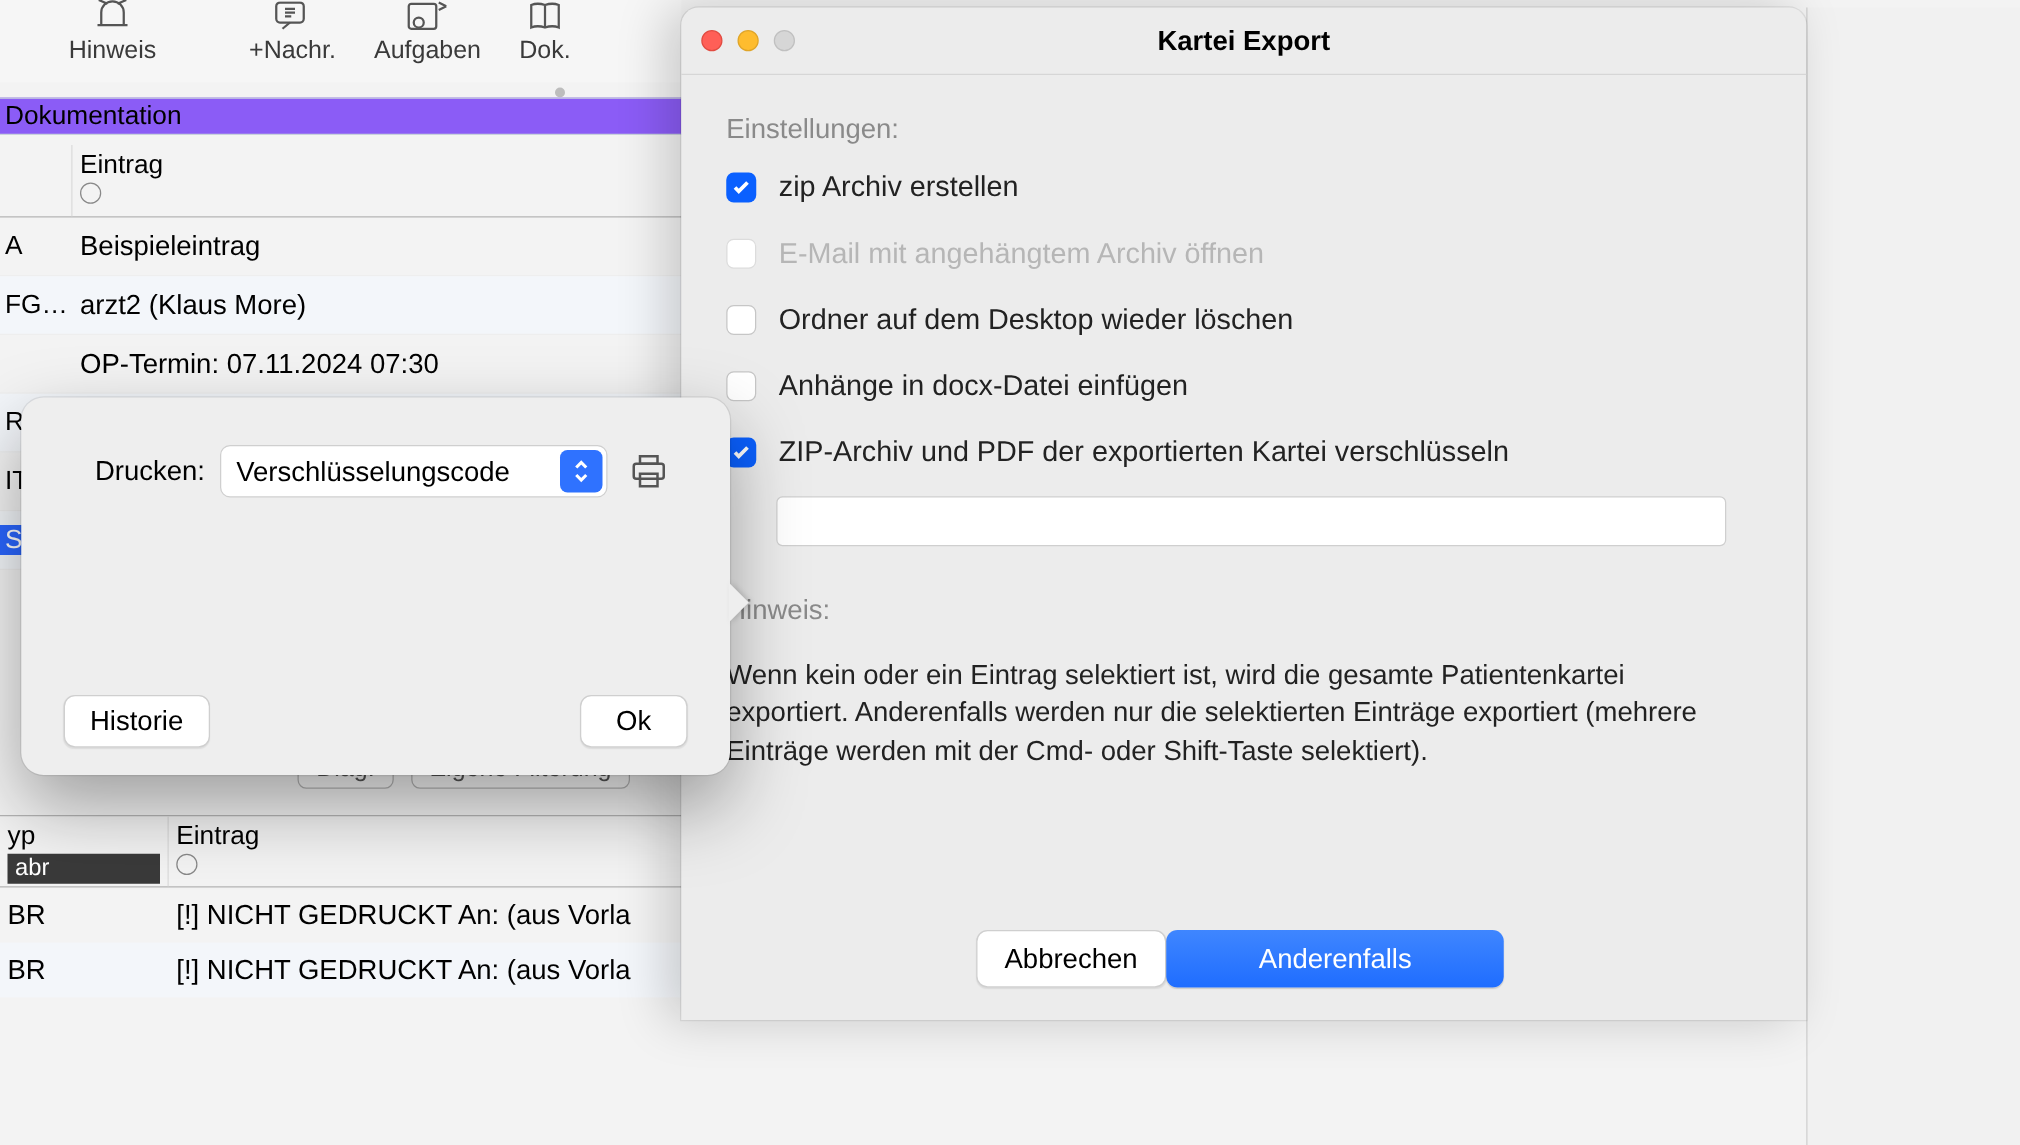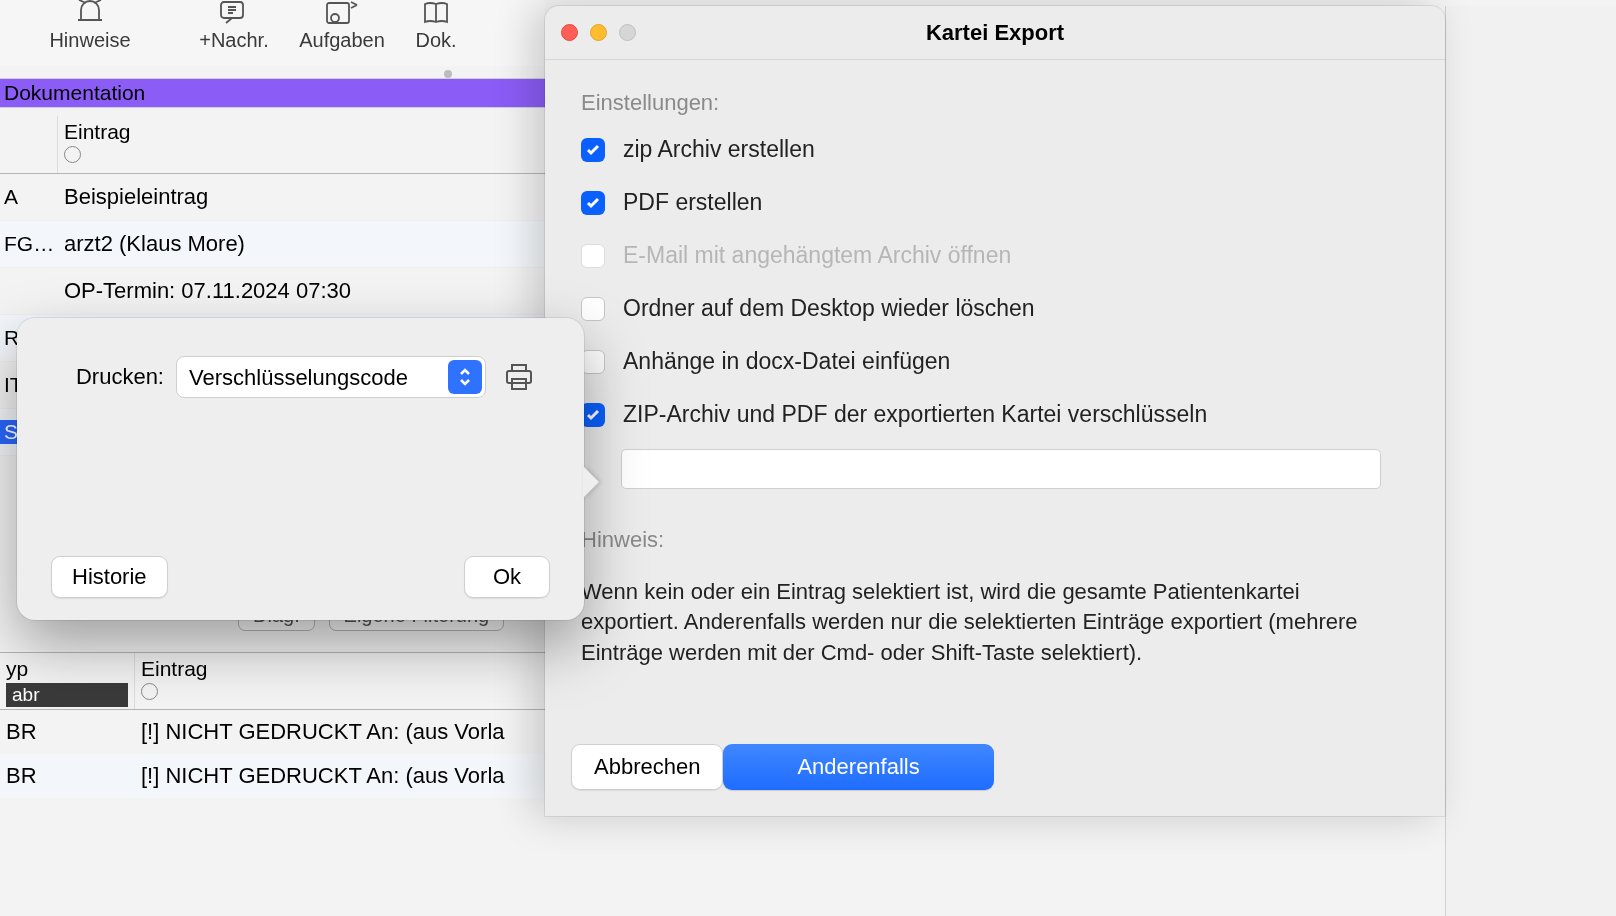--- a/index.html
+++ b/index.html
@@ -185,21 +185,21 @@
     .enc-input{
       width:760px; height:40px; border:1px solid #cfcfcf; border-radius:5px;
       background:#fff; margin-left:40px; margin-top:-6px; margin-bottom:18px;
       font-size:20px; padding:0 8px;
     }
 
     .hint-label{ color:#8a8a8a; font-size:22px; margin-top:20px; margin-bottom:24px; }
     .hint-text{ font-size:22px; line-height:1.4; padding-right:20px; }
 
     .export-buttons{
-      position:absolute; left:26px; right:32px; bottom:26px; display:flex; justify-content:flex-start; align-items:center;
+      position:absolute; left:26px; right:32px; bottom:26px; display:flex; justify-content:center; align-items:center;
     }
     .cancel-btn{
       background:#fff; border:1px solid #cfcfcf; border-radius:9px; padding:9px 22px; font-size:22px;
       box-shadow:0 1px 1px rgba(0,0,0,0.08);
     }
     .primary-btn{
       background:linear-gradient(#3f86ff,#1f6dff); color:#fff; border:none; border-radius:9px;
       padding:10px 74px; font-size:22px; font-weight:500;
       box-shadow:0 1px 1px rgba(0,0,0,0.15);
     }
@@ -216,21 +216,21 @@
 
 <div class="bg">
 
   <div class="toolbar">
     <div class="tool" style="width:180px;">
       <span class="ticon">
         <svg width="30" height="26" viewBox="0 0 30 26">
             <path d="M6 20 L6 10 A9 9 0 0 1 24 10 L24 20 M3 20 L27 20 M11 3 L4 0 M19 3 L26 0"></path>
           </svg>
       </span>
-      <span>Hinweise</span>
+      <span>Hinweis</span>
     </div>
     <div class="tool">
       <span class="ticon">
         <svg width="28" height="24" viewBox="0 0 28 24">
             <rect x="1" y="1" width="22" height="16" rx="3"></rect>
             <path d="M6 22 L12 17"></path>
             <path d="M8 9 h8 M8 6 h8 M8 12 h5"></path>
           </svg>
       </span>
       <span>+Nachr.</span>
@@ -342,28 +342,20 @@
 
     <div class="chk-row">
       <span class="chk on">
           <svg width="16" height="16" viewBox="0 0 16 16">
             <path d="M3 8 l3 3 l7 -7"></path>
           </svg>
         </span>
       <span>zip Archiv erstellen</span>
     </div>
 
-    <div class="chk-row">
-      <span class="chk on">
-          <svg width="16" height="16" viewBox="0 0 16 16">
-            <path d="M3 8 l3 3 l7 -7"></path>
-          </svg>
-        </span>
-      <span>PDF erstellen</span>
-    </div>
 
     <div class="chk-row disabled">
       <span class="chk off"></span>
       <span>E-Mail mit angehängtem Archiv öffnen</span>
     </div>
 
     <div class="chk-row">
       <span class="chk off"></span>
       <span>Ordner auf dem Desktop wieder löschen</span>
     </div>

